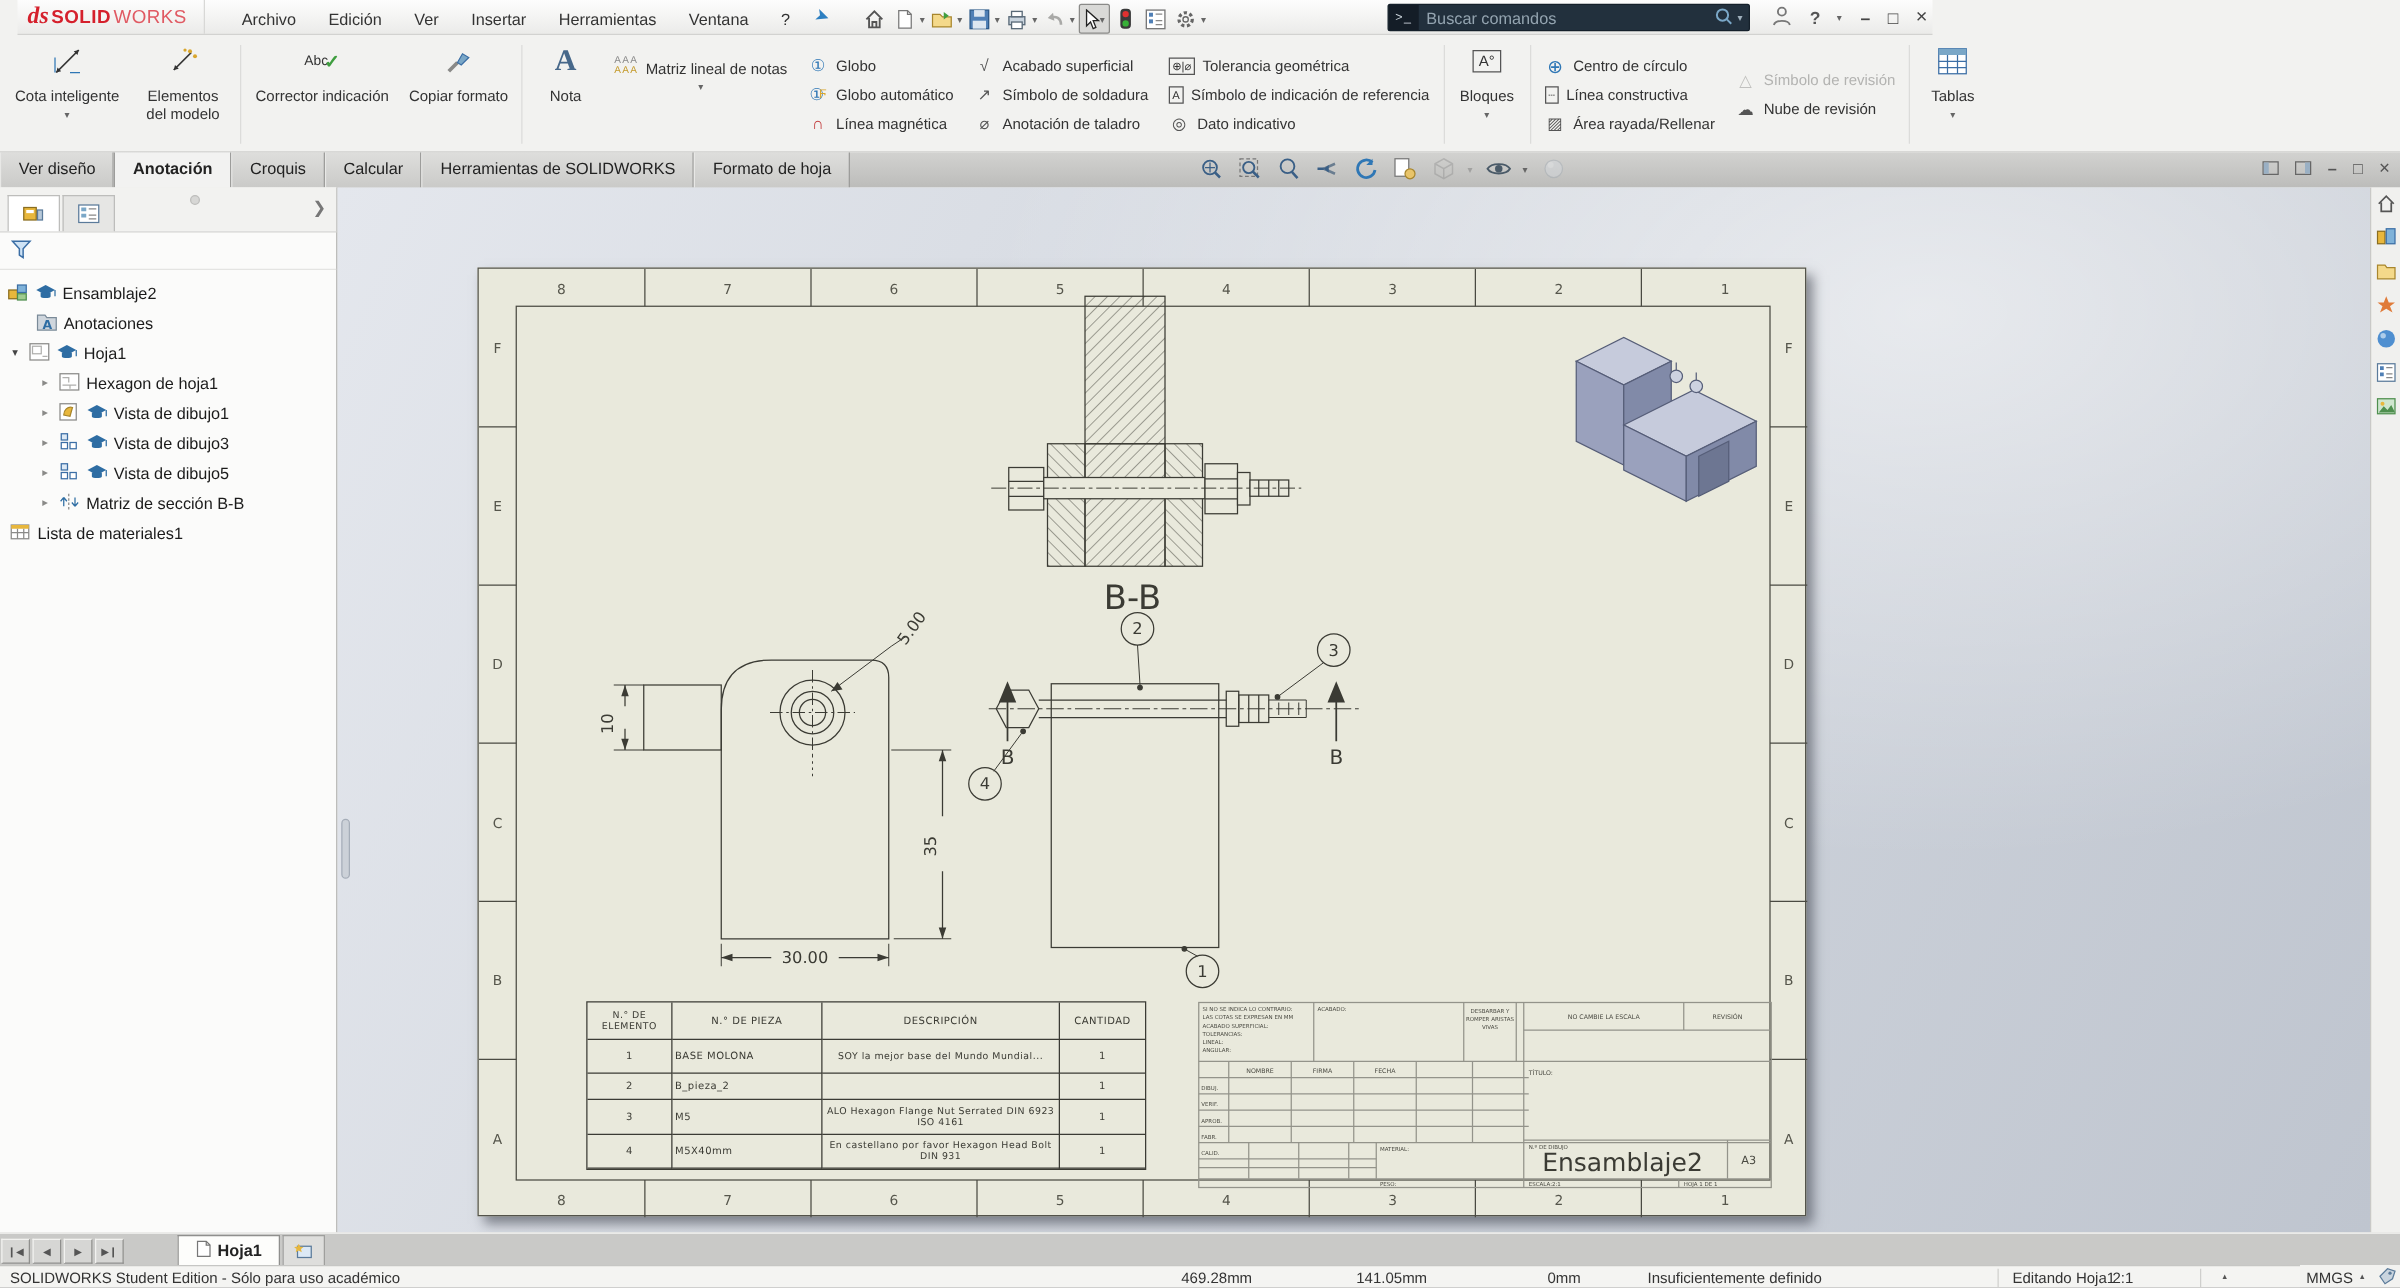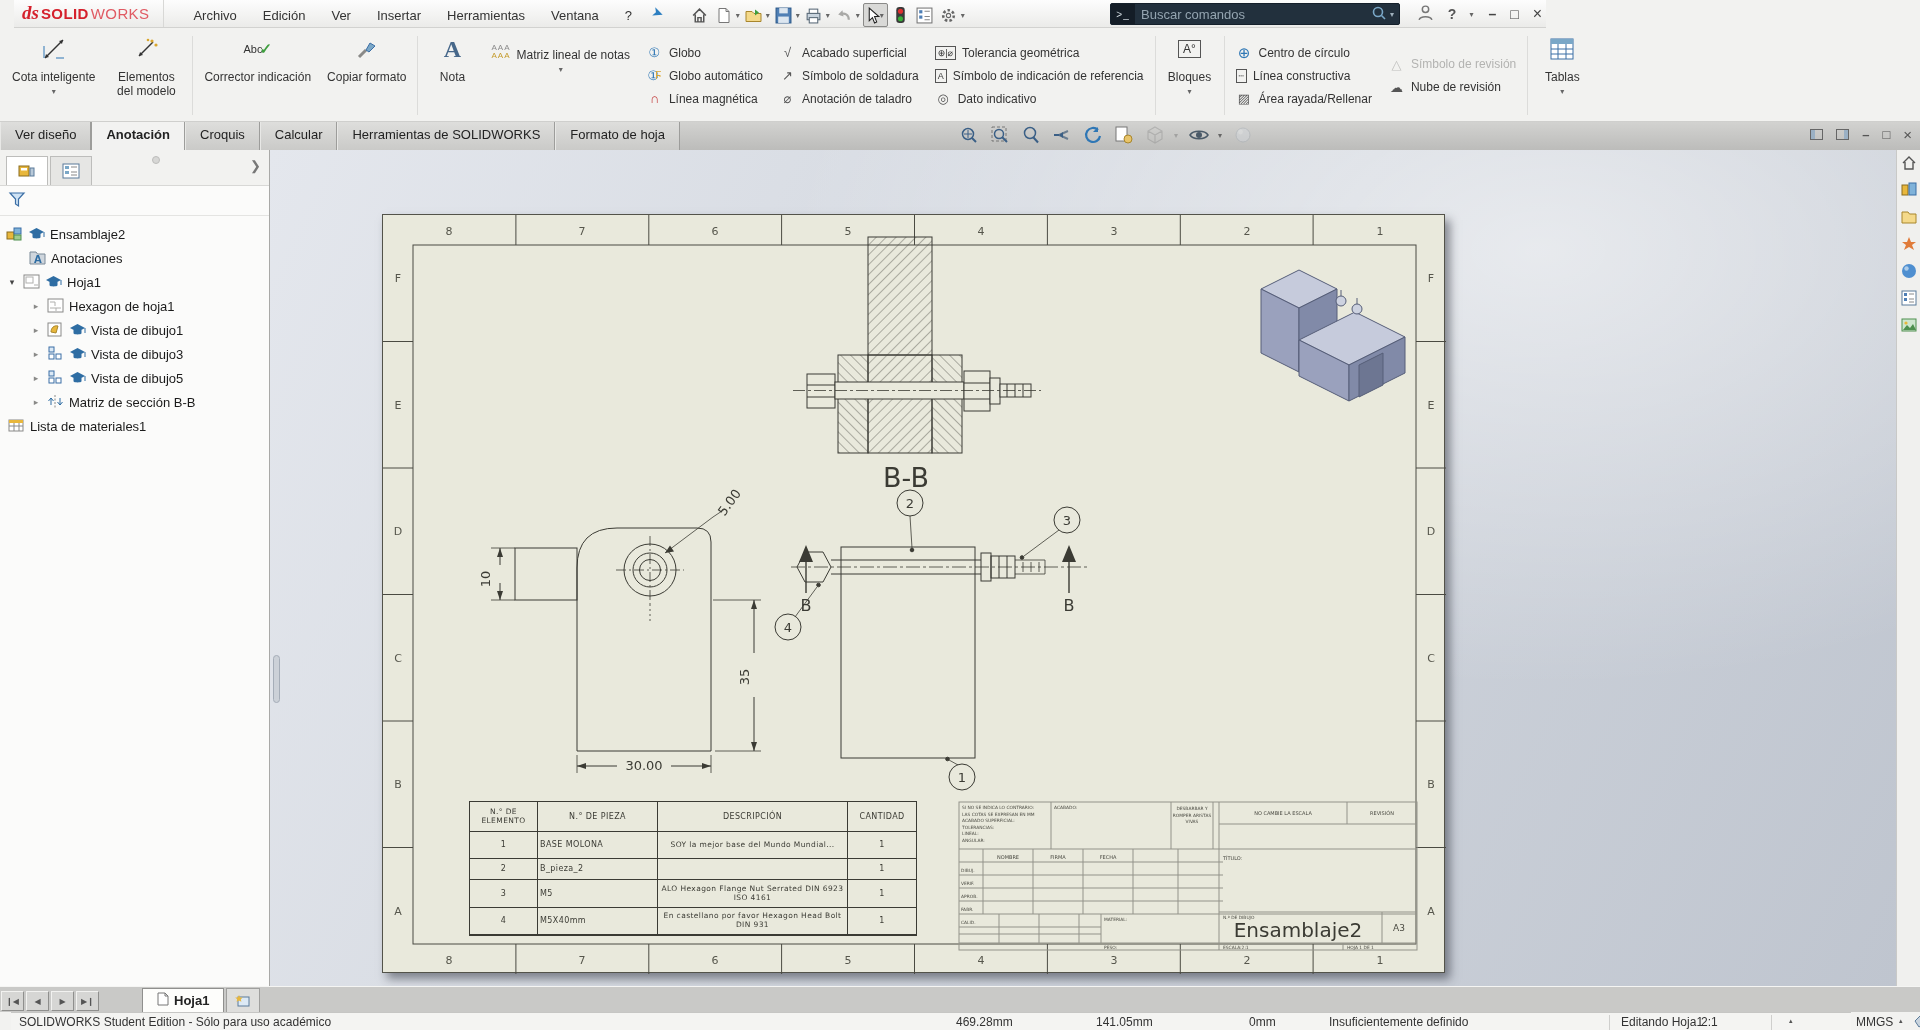--- a/index.html
+++ b/index.html
@@ -72,21 +72,21 @@
   #bom>div.lft{justify-content:flex-start;text-align:left}
   
   #taskstrip{position:absolute;right:0;top:150px;width:24px;height:836px;background:#f0f0ee;border-left:1px solid #c9c9c7;display:flex;flex-direction:column;align-items:center;padding-top:4px;gap:9px}
   .tsic{width:18px;height:18px;display:flex;align-items:center;justify-content:center}
   
   #sheettabs{position:absolute;left:0;top:986px;width:1920px;height:26px;background:#c9c9c7;border-top:1px solid #f5f5f3;display:flex;align-items:flex-end}
   .navb{width:23px;height:20px;margin:0 1px 1px 1px;background:#d6d6d4;border:1px solid;border-color:#f2f2f0 #8f8f8d #8f8f8d #f2f2f0;color:#555;font-size:8px;display:flex;align-items:center;justify-content:center}
   #sheet-tab{margin-left:42px;height:24px;background:#fdfdfb;border:1px solid #8f8f8d;border-bottom:none;display:flex;align-items:center;gap:5px;padding:0 14px;font-weight:bold;font-size:13px}
   #addsheet{height:24px;width:34px;background:#dededc;border:1px solid #9f9f9d;border-bottom:none;display:flex;align-items:center;justify-content:center;margin-left:2px}
   
-  #statusbar{position:absolute;left:11px;top:1012px;width:1840px;height:18px;background:#f4f4f2;border-top:1px solid #c6c6c4;font-size:12px;color:#333}
+  #statusbar{position:absolute;left:0;top:1012px;width:1840px;height:18px;background:#f4f4f2;border-top:1px solid #c6c6c4;font-size:12px;color:#333}
   #statusbar span{position:absolute;top:2px;white-space:nowrap}
   .ssep{position:absolute;top:1px;width:1px;height:15px;background:#cfcfcd}
   .caret{font-size:7px;color:#555}
   svg text{font-family:"DejaVu Sans",sans-serif}
 </style>
 </head>
 <body>
 
 <div id="app">
 

